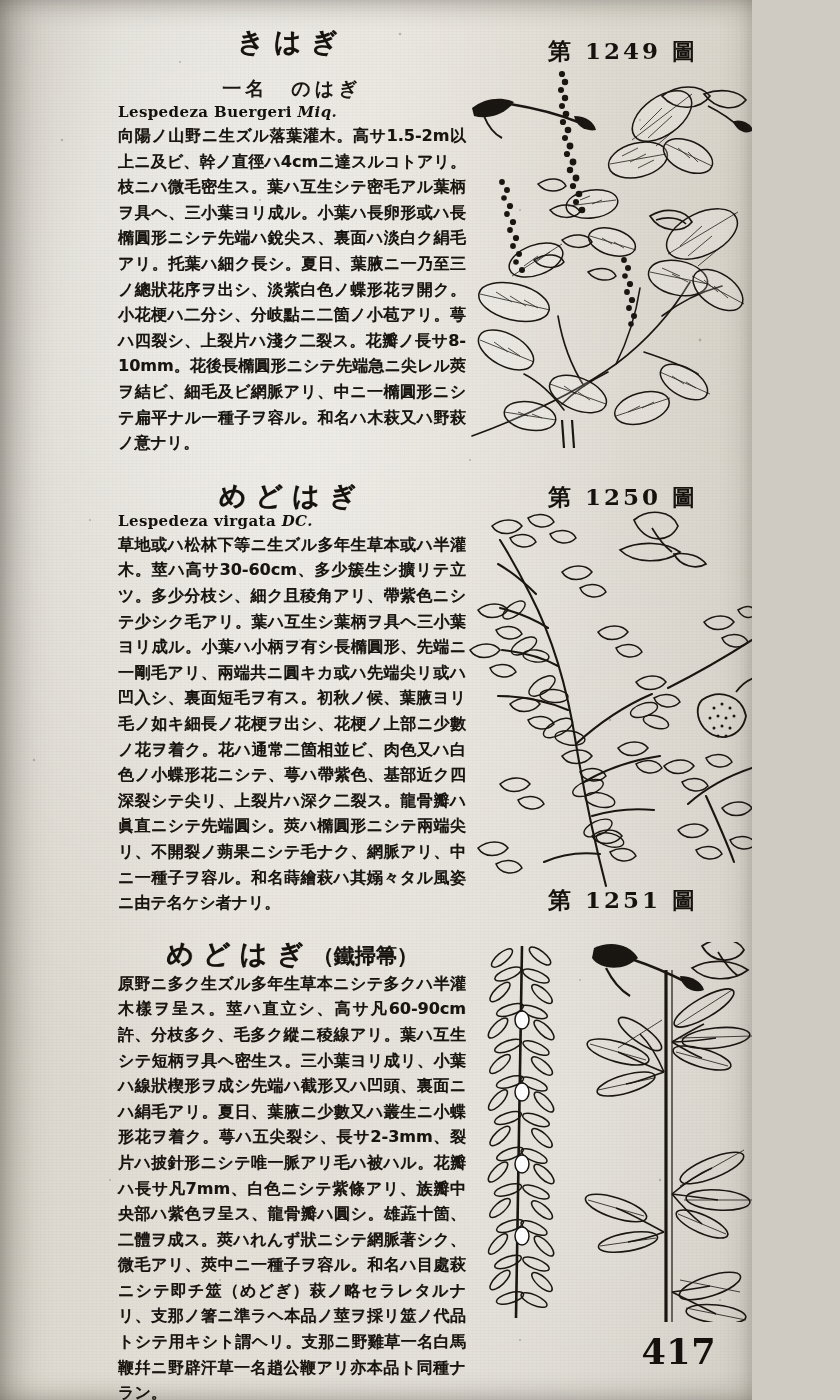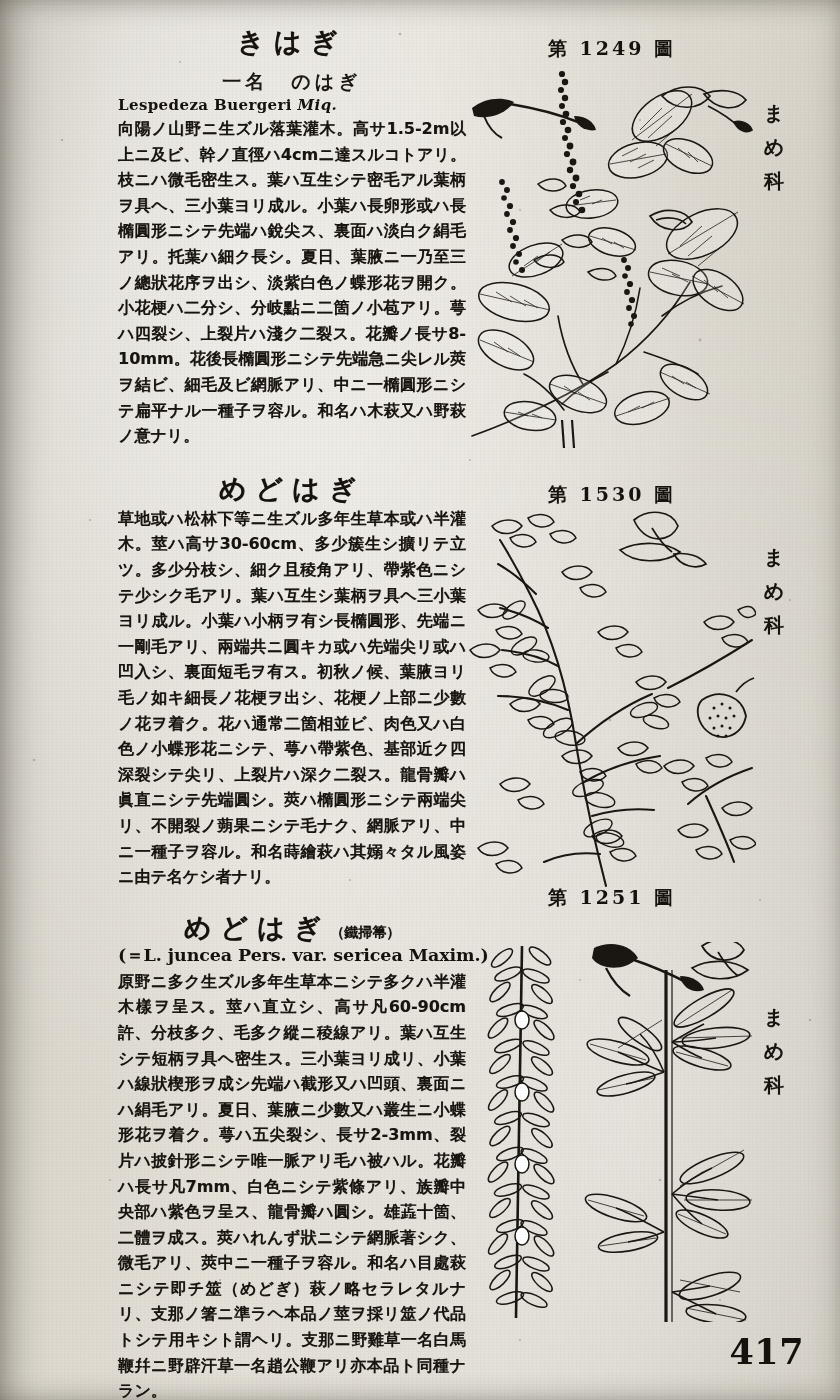--- a/index.html
+++ b/index.html
@@ -8,21 +8,21 @@
   }
   body {
     width: 840px;
     height: 1400px;
     background: #cfcbc2;
     font-family: "DejaVu Sans", sans-serif;
     overflow: hidden;
   }
   .page {
     position: relative;
-    width: 840px;
+    width: 752px;
     height: 1400px;
     background:
       radial-gradient(ellipse at 30% 20%, rgba(255,255,255,0.55) 0%, rgba(255,255,255,0) 55%),
       radial-gradient(ellipse at 75% 80%, rgba(255,255,255,0.35) 0%, rgba(255,255,255,0) 60%),
       linear-gradient(100deg, #c2bdb2 0%, #d8d4cb 12%, #e2ded5 40%, #dcd8cf 68%, #cac5ba 100%);
     overflow: hidden;
   }
   
   .grain {
     position: absolute;
@@ -62,31 +62,31 @@
     font-family: "DejaVu Sans", sans-serif;
     font-weight: bold;
     font-size: 27px;
     letter-spacing: 9px;
     text-align: center;
     color: #15120e;
     line-height: 1.15;
     text-shadow: 0.4px 0.3px 0 rgba(30,25,20,0.5);
   }
   .jp-title .paren {
-    font-size: 14px;
+    font-size: 21px;
     letter-spacing: 0px;
   }
   .jp-alias {
     font-family: "DejaVu Sans", sans-serif;
     font-weight: bold;
     font-size: 19px;
     letter-spacing: 4px;
     text-align: center;
     color: #1a1611;
-    margin-top: 12px;
+    margin-top: 19px;
   }
   .latin {
     font-family: "DejaVu Serif", serif;
     font-weight: bold;
     font-size: 15px;
     text-align: left;
     color: #14110d;
     letter-spacing: 0.4px;
     margin-top: 1px;
     white-space: nowrap;
@@ -114,21 +114,21 @@
     margin-top: 2px;
     word-break: break-all;
     text-shadow: 0.35px 0.25px 0 rgba(35,29,22,0.45);
   }
 
   
   .fig-col { position: absolute; }
   .fig-caption {
     font-family: "DejaVu Serif", serif;
     font-weight: bold;
-    font-size: 19px;
+    font-size: 23px;
     color: #15120e;
     letter-spacing: 3px;
     white-space: nowrap;
   }
   .family-label {
     position: absolute;
     font-family: "DejaVu Sans", sans-serif;
     font-weight: bold;
     font-size: 20px;
     color: #17130f;
@@ -164,29 +164,30 @@
       <div class="jp-alias">一名　のはぎ</div>
       <div class="latin">
         <span>Lespedeza Buergeri</span>
         <span class="it">Miq.</span>
       </div>
       <div class="body-text">向陽ノ山野ニ生ズル落葉灌木。高サ1.5-2m以上ニ及ビ、幹ノ直徑ハ4cmニ達スルコトアリ。枝ニハ微毛密生ス。葉ハ互生シテ密毛アル葉柄ヲ具ヘ、三小葉ヨリ成ル。小葉ハ長卵形或ハ長橢圓形ニシテ先端ハ銳尖ス、裏面ハ淡白ク絹毛アリ。托葉ハ細ク長シ。夏日、葉腋ニ一乃至三ノ總狀花序ヲ出シ、淡紫白色ノ蝶形花ヲ開ク。小花梗ハ二分シ、分岐點ニ二箇ノ小苞アリ。萼ハ四裂シ、上裂片ハ淺ク二裂ス。花瓣ノ長サ8-10mm。花後長橢圓形ニシテ先端急ニ尖レル莢ヲ結ビ、細毛及ビ網脈アリ、中ニ一橢圓形ニシテ扁平ナル一種子ヲ容ル。和名ハ木萩又ハ野萩ノ意ナリ。</div>
     </div>
 
     <div class="entry" style="margin-top:24px;">
       <div class="jp-title">めどはぎ</div>
+      <div class="latin">
+        <span>Lespedeza virgata</span>
+        <span class="it">DC.</span>
+      </div>
       <div class="body-text">草地或ハ松林下等ニ生ズル多年生草本或ハ半灌木。莖ハ高サ30-60cm、多少簇生シ擴リテ立ツ。多少分枝シ、細ク且稜角アリ、帶紫色ニシテ少シク毛アリ。葉ハ互生シ葉柄ヲ具ヘ三小葉ヨリ成ル。小葉ハ小柄ヲ有シ長橢圓形、先端ニ一剛毛アリ、兩端共ニ圓キカ或ハ先端尖リ或ハ凹入シ、裏面短毛ヲ有ス。初秋ノ候、葉腋ヨリ毛ノ如キ細長ノ花梗ヲ出シ、花梗ノ上部ニ少數ノ花ヲ着ク。花ハ通常二箇相並ビ、肉色又ハ白色ノ小蝶形花ニシテ、萼ハ帶紫色、基部近ク四深裂シテ尖リ、上裂片ハ深ク二裂ス。龍骨瓣ハ眞直ニシテ先端圓シ。莢ハ橢圓形ニシテ兩端尖リ、不開裂ノ蒴果ニシテ毛ナク、網脈アリ、中ニ一種子ヲ容ル。和名蒔繪萩ハ其嫋々タル風姿ニ由テ名ケシ者ナリ。</div>
     </div>
 
     <div class="entry" style="margin-top:22px;">
       <div class="jp-title">
         <span>めどはぎ</span><span class="paren">（鐵掃箒）</span>
-      </div>
-      <div class="latin-sub">
-        <span>(＝L. juncea Pers. var. sericea Maxim.)</span>
       </div>
       <div class="body-text">原野ニ多ク生ズル多年生草本ニシテ多クハ半灌木樣ヲ呈ス。莖ハ直立シ、高サ凡60-90cm許、分枝多ク、毛多ク縱ニ稜線アリ。葉ハ互生シテ短柄ヲ具ヘ密生ス。三小葉ヨリ成リ、小葉ハ線狀楔形ヲ成シ先端ハ截形又ハ凹頭、裏面ニハ絹毛アリ。夏日、葉腋ニ少數又ハ叢生ニ小蝶形花ヲ着ク。萼ハ五尖裂シ、長サ2-3mm、裂片ハ披針形ニシテ唯一脈アリ毛ハ被ハル。花瓣ハ長サ凡7mm、白色ニシテ紫條アリ、族瓣中央部ハ紫色ヲ呈ス、龍骨瓣ハ圓シ。雄蕋十箇、二體ヲ成ス。莢ハれんず狀ニシテ網脈著シク、微毛アリ、莢中ニ一種子ヲ容ル。和名ハ目處萩ニシテ即チ筮（めどぎ）萩ノ略セラレタルナリ、支那ノ箸ニ準ラヘ本品ノ莖ヲ採リ筮ノ代品トシテ用キシト謂ヘリ。支那ニ野雞草一名白馬鞭幷ニ野辟汗草一名趙公鞭アリ亦本品ト同種ナラン。</div>
     </div>
 
   </div>
 
   <div class="fig-col" style="left:548px; top:36px;">
     <div class="fig-caption">第 1249 圖</div>
   </div>
 
@@ -326,21 +327,21 @@
       </g>
 
       <g stroke="#191511" stroke-width="2.2">
         <path d="M96 356 L98 384"></path>
           <path d="M106 356 L108 384"></path>
       </g>
     </svg>
   </div>
 
   <div class="fig-col" style="left:548px; top:482px;">
-    <div class="fig-caption">第 1530 圖</div>
+    <div class="fig-caption">第 1250 圖</div>
   </div>
 
   <div class="family-label" style="left:762px; top:540px;">
     <span>ま</span>
     <span>め</span>
     <span>科</span>
   </div>
 
   <div class="illus" style="left:466px; top:510px;">
     <svg width="290" height="380" viewBox="0 0 290 380">

